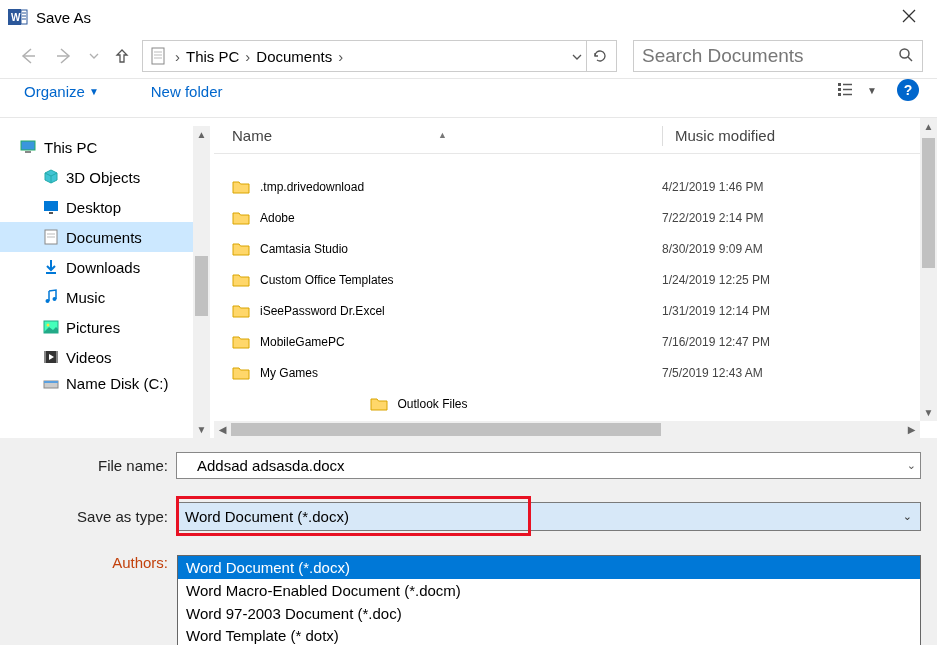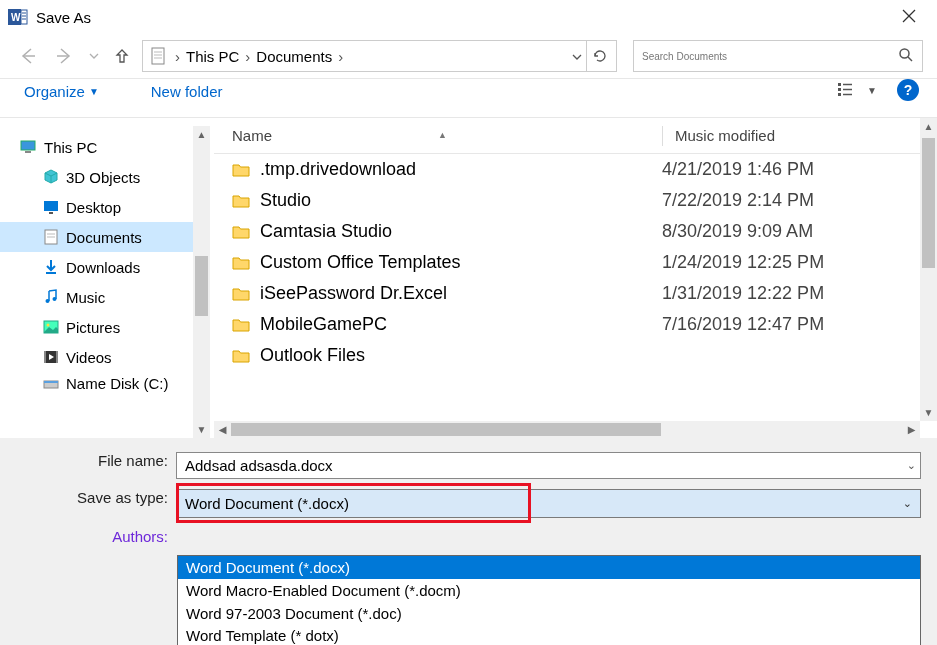--- a/index.html
+++ b/index.html
@@ -16,21 +16,21 @@
   .nav-arrow { width: 28px; height: 28px; display:flex; align-items:center; justify-content:center; color: #b0b0b0; }
   .nav-up { width: 24px; height: 28px; display:flex; align-items:center; justify-content:center; color:#555; }
   .addressbar { flex: 1; height: 32px; border: 1px solid #ccc; display:flex; align-items:center; padding: 0 4px; }
   .addr-icon { width: 22px; height: 22px; display:flex; align-items:center; justify-content:center; margin-right:4px; }
   .crumb { padding: 0 4px; cursor:default; }
   .crumb-sep { color:#555; padding: 0 2px; }
   .addr-spacer { flex:1; }
   .addr-drop { width:18px; text-align:center; color:#555; }
   .addr-refresh { width:26px; text-align:center; color:#555; border-left:1px solid #ccc; height:100%; display:flex; align-items:center; justify-content:center;}
   .searchbox { width: 290px; height: 32px; border:1px solid #ccc; margin-left:8px; display:flex; align-items:center; padding: 0 8px; color:#888; }
-  .searchbox input { border:none; outline:none; flex:1; font-size:10px; color:#6d28d9; background:transparent; }
+  .searchbox input { border:none; outline:none; flex:1; font-size:19px; color:#6d28d9; background:transparent; }
   .searchbox input::placeholder { color:#777; }
   .search-icon { color:#555; }
   
   
   .toolbar { height: 40px; display:flex; align-items:flex-start; padding: 0 18px; border-top: 1px solid #e7e7e7; border-bottom: 1px solid #e7e7e7; }
   .tb-btn { color:#0066cc; padding: 4px 6px; display:flex; align-items:center; cursor:default; }
   .tb-btn .chev { font-size:10px; margin-left:4px; color:#0066cc;}
   .tb-spacer { flex:1; }
   .tb-right { display:flex; align-items:center; gap: 6px; }
   .view-btn { display:flex; align-items:center; color:#555; padding:2px 4px;}
@@ -45,58 +45,58 @@
   .tree-scroll .arr { position:absolute; left:0; right:0; height:17px; text-align:center; font-size:10px; color:#666; line-height:17px;}
   .tree-scroll .arr.up{top:0;} .tree-scroll .arr.dn{bottom:0;}
   .tree-item { display:flex; align-items:center; height:30px; padding-left: 20px; gap:6px; font-size:15px; cursor:default; }
   .tree-item.child { padding-left: 42px; }
   .tree-item.selected { background:#cce8ff; }
   .tree-item.cutoff { height:24px; overflow:hidden; align-items:flex-start; padding-top:3px;}
   .ticon { width:18px; height:18px; display:flex; align-items:center; justify-content:center; }
   
   .splitter { width:4px; background:transparent; }
   
-  .filepane { flex:1; display:flex; flex-direction:column; position:relative; }
+  .filepane { flex:1; display:flex; flex-direction:column; position:relative;gap:17px; }
   .fp-header { height:36px; display:flex; align-items:center; border-bottom:1px solid #e7e7e7; color:#444; font-size:15px; padding-left:18px; }
   .col-name { width: 430px; display:flex; align-items:center; gap:6px;}
   .col-date { flex:1; }
   .sort-ind { font-size:9px; color:#777; position:relative; top:-1px;}
   .fp-header .divider { width:1px; height:20px; background:#ddd; margin-right:12px; }
   
   .filelist { flex:1; overflow:hidden; }
-  .file-row { display:flex; align-items:center; height:31px; padding-left:18px; font-size:18px; }
+  .file-row { display:flex; align-items:center; height:31px; padding-left:18px; font-size:12px;justify-content:center; }
   .file-row .fname { width:430px; display:flex; align-items:center; gap:10px; }
   .file-row .fdate { flex:1; color:#444; }
   .folder-icon { width:18px; height:14px; display:flex; }
   
   .fp-scroll-v { position:absolute; right:0; top:0; bottom:17px; width:17px; background:#f0f0f0; }
   .fp-scroll-v .thumb { position:absolute; left:2px; right:2px; top:20px; height:130px; background:#c1c1c1; }
   .fp-scroll-v .arr { position:absolute; left:0; right:0; height:17px; text-align:center; font-size:10px; color:#666; line-height:17px;}
   .fp-scroll-v .arr.up{top:0;} .fp-scroll-v .arr.dn{bottom:0;}
   .fp-scroll-h { position:absolute; left:0; right:17px; bottom:0; height:17px; background:#f0f0f0; display:flex; align-items:center; }
   .fp-scroll-h .arr { width:17px; text-align:center; font-size:10px; color:#666;}
   .fp-scroll-h .track { flex:1; height:100%; position:relative; }
   .fp-scroll-h .thumb { position:absolute; top:2px; bottom:2px; left:0; width:430px; background:#c1c1c1; }
   
   
   .footer { background:#f0f0f0; padding: 14px 16px 0 16px; height: 207px; }
-  .form-row { display:flex; margin-bottom: 10px; }
+  .form-row { display:flex; align-items:center; margin-bottom: 23px; }
   .form-label { width: 160px; text-align:right; padding-right: 8px; font-size:15px; color:#222; }
-  .form-input { flex:1; height:27px; border:1px solid #888; background:#fff; padding:0 8px; display:flex; align-items:center; font-size:15px; position:relative; }
+  .form-input { flex:1; height:27px; border:1px solid #888; background:#fff; padding:0 20px; display:flex; align-items:center; font-size:15px; position:relative; }
   .form-input .drop { position:absolute; right:4px; color:#555; font-size:11px; }
   .form-type { flex:1; height:29px; border:1px solid #7a7a7a; background:#d7e8f8; padding:0 8px; display:flex; align-items:center; font-size:15px; position:relative; }
   .form-type .drop { position:absolute; right:8px; color:#333; font-size:11px; }
   .red-highlight { position:absolute; border:3px solid #e81123; pointer-events:none; }
   
   .dropdown-list { position:absolute; left:177px; right:16px; top:555px; background:#fff; border:1px solid #666; z-index:10; }
   .dd-item { height:23px; padding:0 8px; display:flex; align-items:center; font-size:15px; cursor:default; }
   .dd-item.selected { background:#0078d7; color:#fff; }
   .dd-item.cutoff { height:20px; overflow:hidden; }
   
-  .authors-label { font-size:15px; color:#6d28d9; }
+  .authors-label { font-size:15px; color:#c2410c; }
 </style>
 </head>
 <body>
 
 <div class="titlebar">
   <span class="app-icon">
     <svg width="20" height="20" viewBox="0 0 20 20">
         <rect x="0" y="2" width="13" height="16" fill="#2b579a"></rect>
         <rect x="13" y="3" width="6" height="14" fill="#fff" stroke="#2b579a" stroke-width="1"></rect>
         <text x="3" y="14" fill="#fff" font-size="10" font-family="Arial" font-weight="bold">W</text>
@@ -321,21 +321,21 @@
           </div>
           <div class="fdate">4/21/2019 1:46 PM</div>
         </div>
         <div class="file-row">
           <div class="fname">
             <span class="folder-icon">
               <svg width="18" height="14" viewBox="0 0 18 14">
                 <path d="M1 2 L7 2 L8.5 4 L17 4 L17 13 L1 13 Z" fill="#ffd76a" stroke="#d9a400"></path>
               </svg>
             </span>
-            <span>Studio</span>
+            <span>Adobe</span>
           </div>
           <div class="fdate">7/22/2019 2:14 PM</div>
         </div>
         <div class="file-row">
           <div class="fname">
             <span class="folder-icon">
               <svg width="18" height="14" viewBox="0 0 18 14">
                 <path d="M1 2 L7 2 L8.5 4 L17 4 L17 13 L1 13 Z" fill="#ffd76a" stroke="#d9a400"></path>
               </svg>
             </span>
@@ -356,32 +356,43 @@
         </div>
         <div class="file-row">
           <div class="fname">
             <span class="folder-icon">
               <svg width="18" height="14" viewBox="0 0 18 14">
                 <path d="M1 2 L7 2 L8.5 4 L17 4 L17 13 L1 13 Z" fill="#ffd76a" stroke="#d9a400"></path>
               </svg>
             </span>
             <span>iSeePassword Dr.Excel</span>
           </div>
-          <div class="fdate">1/31/2019 12:22 PM</div>
+          <div class="fdate">1/31/2019 12:14 PM</div>
         </div>
         <div class="file-row">
           <div class="fname">
             <span class="folder-icon">
               <svg width="18" height="14" viewBox="0 0 18 14">
                 <path d="M1 2 L7 2 L8.5 4 L17 4 L17 13 L1 13 Z" fill="#ffd76a" stroke="#d9a400"></path>
               </svg>
             </span>
             <span>MobileGamePC</span>
           </div>
           <div class="fdate">7/16/2019 12:47 PM</div>
+        </div>
+        <div class="file-row">
+          <div class="fname">
+            <span class="folder-icon">
+              <svg width="18" height="14" viewBox="0 0 18 14">
+                <path d="M1 2 L7 2 L8.5 4 L17 4 L17 13 L1 13 Z" fill="#ffd76a" stroke="#d9a400"></path>
+              </svg>
+            </span>
+            <span>My Games</span>
+          </div>
+          <div class="fdate">7/5/2019 12:43 AM</div>
         </div>
         <div class="file-row">
           <div class="fname">
             <span class="folder-icon">
               <svg width="18" height="14" viewBox="0 0 18 14">
                 <path d="M1 2 L7 2 L8.5 4 L17 4 L17 13 L1 13 Z" fill="#ffd76a" stroke="#d9a400"></path>
               </svg>
             </span>
             <span>Outlook Files</span>
           </div>

